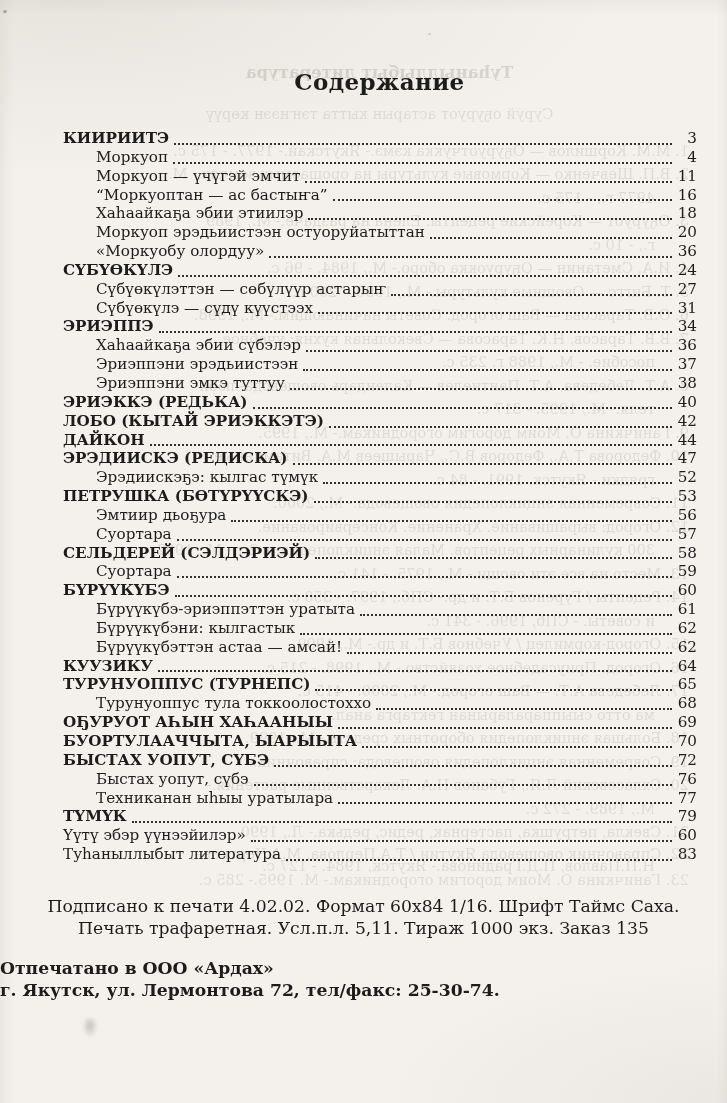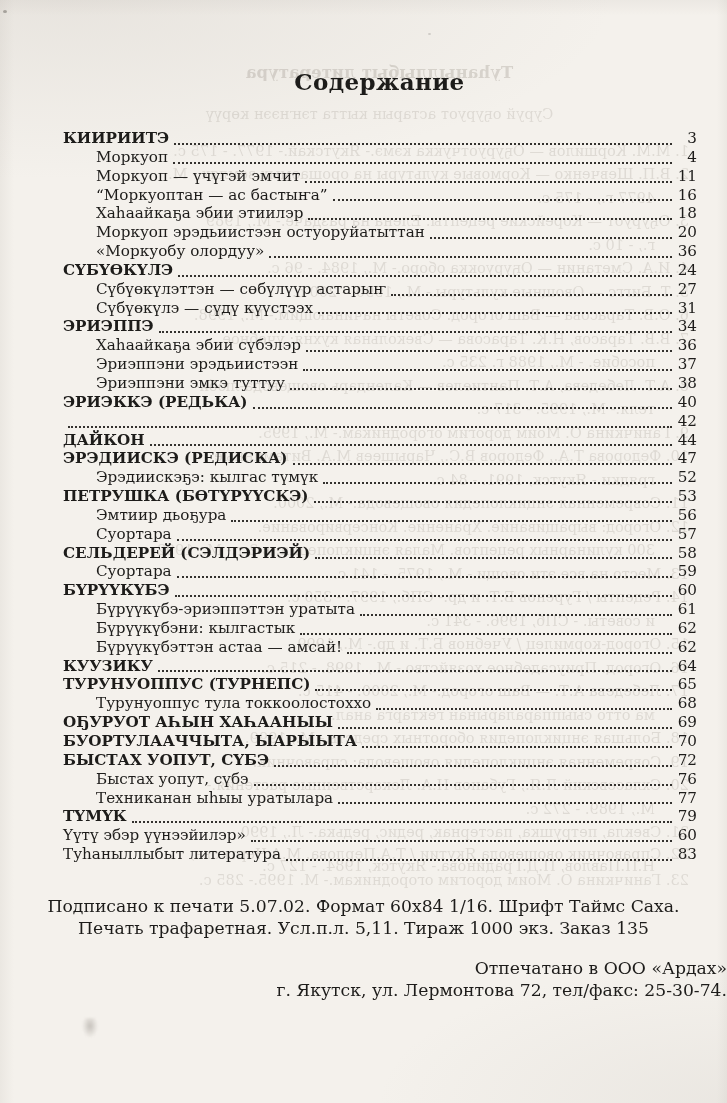--- a/index.html
+++ b/index.html
@@ -47,21 +47,21 @@
   .leader{
     flex:1 1 auto;min-width:12px;
     border-bottom:2px dotted #33312e;
     transform:translateY(-3px);
     margin:0 3px 0 5px;
   }
   .pagenum{flex:0 0 auto;min-width:22px;text-align:right;font-weight:normal;}
   
   .colophon{position:absolute;top:895px;left:0;width:100%;text-align:center;}
   .colophon p,.printer p{margin:0;font-size:17.2px;line-height:22.4px;}
-  .printer{position:absolute;top:957px;left:0;width:100%;text-align:right;}
+  .printer{position:absolute;top:957px;left:0;width:100%;text-align:left;font-weight:bold;}
   
   .smudge{
     position:absolute;left:82px;top:1018px;width:16px;height:20px;
     background:radial-gradient(ellipse at 50% 40%, rgba(110,104,96,.35), rgba(110,104,96,0) 70%);
     filter:blur(1px);
   }
   .speck{position:absolute;background:rgba(90,86,80,.45);border-radius:50%;filter:blur(.4px);}
   .speck.s1{left:3px;top:10px;width:4px;height:3px;}
   .speck.s2{left:428px;top:33px;width:3px;height:2px;opacity:.5;}
 </style>
@@ -180,20 +180,21 @@
         <span class="label">Эриэппэни эмкэ туттуу</span>
         <span class="leader"></span>
         <span class="pagenum">38</span>
       </div>
       <div class="toc-row bold">
         <span class="label">ЭРИЭККЭ (РЕДЬКА)</span>
         <span class="leader"></span>
         <span class="pagenum">40</span>
       </div>
       <div class="toc-row bold">
+        <span class="label">ЛОБО  (КЫТАЙ ЭРИЭККЭТЭ)</span>
         <span class="leader"></span>
         <span class="pagenum">42</span>
       </div>
       <div class="toc-row bold">
         <span class="label">ДАЙКОН</span>
         <span class="leader"></span>
         <span class="pagenum">44</span>
       </div>
       <div class="toc-row bold">
         <span class="label">ЭРЭДИИСКЭ (РЕДИСКА)</span>
@@ -301,21 +302,21 @@
         <span class="pagenum">60</span>
       </div>
       <div class="toc-row">
         <span class="label">Туһаныллыбыт литература</span>
         <span class="leader"></span>
         <span class="pagenum">83</span>
       </div>
     </div>
 
   <div class="colophon">
-    <p>Подписано к печати 5.07.02. Формат 60х84 1/16. Шрифт Таймс Саха.</p>
+    <p>Подписано к печати 4.02.02. Формат 60х84 1/16. Шрифт Таймс Саха.</p>
     <p>Печать трафаретная.  Усл.п.л. 5,11. Тираж 1000 экз. Заказ 135</p>
   </div>
 
   <div class="printer">
     <p>Отпечатано в ООО «Ардах»</p>
     <p>г. Якутск, ул. Лермонтова 72, тел/факс: 25-30-74.</p>
   </div>
 
   <div class="smudge"></div>
   <div class="speck s1"></div>

